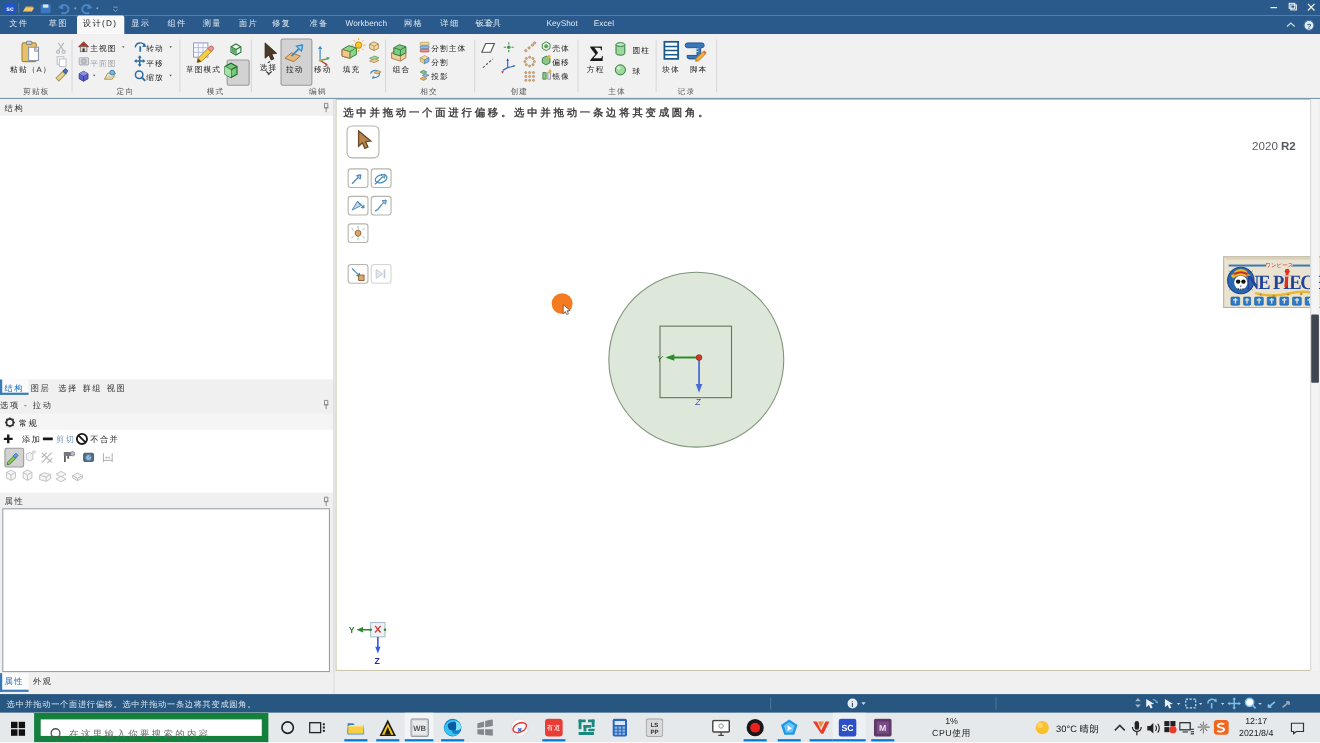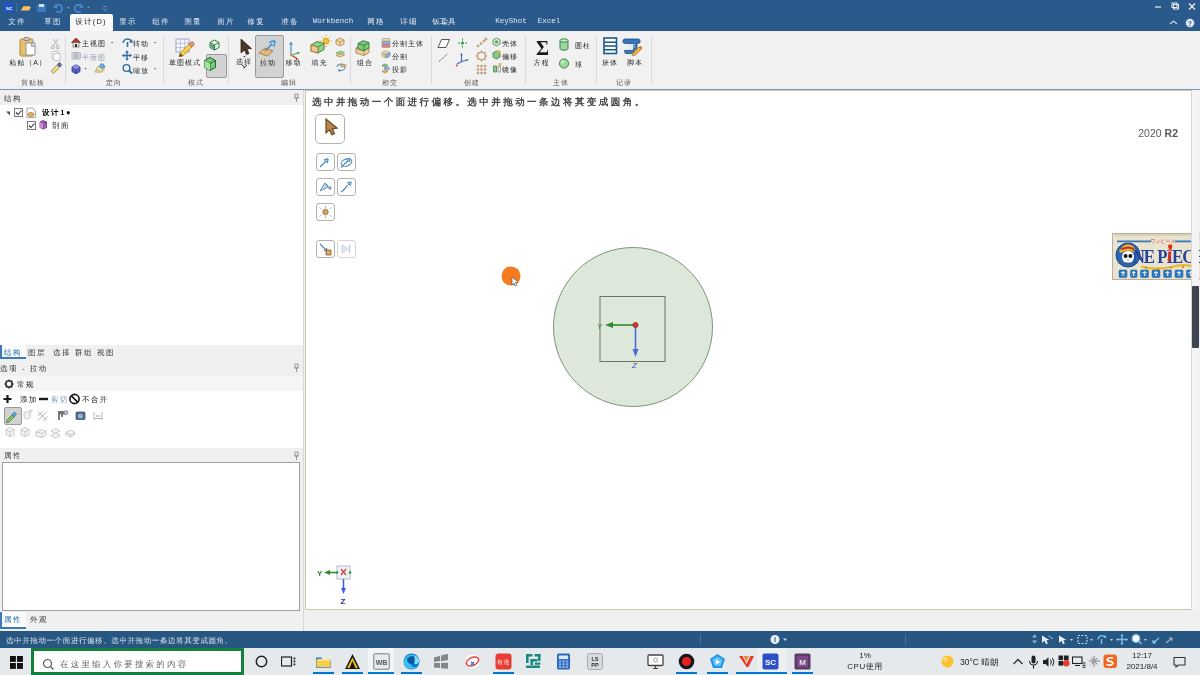--- a/index.html
+++ b/index.html
@@ -3,21 +3,21 @@
 <meta charset="utf-8">
 <style>
 html,body{margin:0;padding:0;}
 #root{position:relative;width:1200px;height:675px;overflow:hidden;background:#f0f0f0;font-family:"Liberation Sans",sans-serif;}
 .abs{position:absolute;}
 .cjk{letter-spacing:1.6px;}
 
 #titlebar{left:0;top:0;width:1200px;height:14px;background:#2a5a8c;}
 #menubar{left:0;top:14px;width:1200px;height:17px;background:#2a5a8c;}
 .mtab{position:absolute;top:3px;font-size:7.5px;color:#dfe7ef;transform:translateX(-50%);white-space:nowrap;letter-spacing:1.2px;}
-.mtab.en{letter-spacing:0;font-family:Liberation Mono, monospace;}
+.mtab.en{letter-spacing:0;}
 #activetab{position:absolute;left:70px;top:0px;width:43px;height:17px;background:#f8f8f8;border-radius:2px 2px 0 0;}
 
 #ribbon{left:0;top:31px;width:1200px;height:58px;background:#f1f1f2;border-bottom:1px solid #7b97ad;}
 .gdiv{position:absolute;top:5px;width:1px;height:48px;background:#d9d9dc;}
 .glabel{position:absolute;top:47px;font-size:7px;color:#555;transform:translateX(-50%);white-space:nowrap;letter-spacing:1px;}
 .rlabel{position:absolute;font-size:7px;color:#222;white-space:nowrap;letter-spacing:1px;}
 .rlabelc{position:absolute;font-size:7px;color:#222;white-space:nowrap;letter-spacing:1px;transform:translateX(-50%);}
 .sel{background:#d2d2d2;border:1px solid #9a9a9a;border-radius:2px;}
 
 .phead{position:absolute;left:0;width:303px;background:#f0f0f0;font-size:7.5px;color:#333;}
@@ -354,37 +354,20 @@
   </div>
 
   <div class="phead" style="top:90px;height:15px;border-bottom:1px solid #e0e0e0">
       <span class="cjk" style="position:absolute;left:4px;top:4px">结构</span>
     <svg style="position:absolute;left:292px;top:3px" width="8" height="10">
         <path d="M3 1 h3 v4 h-3 z M2.5 5 h4 M4.5 5 v4" stroke="#8a8a8a" stroke-width="0.9" fill="none"></path>
       </svg>
   </div>
   <div class="pwhite" style="top:105px;height:240px"></div>
 
-  <div class="abs" id="tree" style="left:0;top:105px;width:303px;height:40px">
-    <svg class="abs" style="left:0;top:0" width="120" height="30">
-      <path d="M6 6.5 l4 0 0 4 z" fill="#555"></path>
-      <rect x="14.5" y="3.5" width="8" height="8" fill="#fff" stroke="#7a7a7a"></rect>
-      <path d="M16 7.5 l2 2 3.5-4" stroke="#333" stroke-width="1.1" fill="none"></path>
-      <path d="M27 3 h6 l2.5 2.5 v7 h-8.5 z" fill="#fff" stroke="#8a94a0" stroke-width="0.8"></path>
-      <path d="M33 3 l2.5 2.5 h-2.5 z" fill="#c8d0d8"></path>
-      <ellipse cx="31" cy="9.5" rx="3.2" ry="2" fill="#e8b060" stroke="#a87838" stroke-width="0.7"></ellipse>
-      <rect x="27.5" y="16.5" width="8" height="8" fill="#fff" stroke="#7a7a7a"></rect>
-      <path d="M29 20.5 l2 2 3.5-4" stroke="#333" stroke-width="1.1" fill="none"></path>
-      <path d="M40 17 l3-1.5 3.5 1.5 v5.5 l-3 1.5 -3.5-1.5 z" fill="#a85ab0" stroke="#6a2a78" stroke-width="0.8"></path>
-      <path d="M40 17 l3.5 1.5 3-1.5 M43.5 18.5 v5.5" stroke="#6a2a78" stroke-width="0.8" fill="none"></path>
-      <path d="M40 17 v5.5 l3.5 1.5 v-5.5 z" fill="#c88ad0"></path>
-    </svg>
-    <div class="abs" style="left:42px;top:3px;font-size:7.5px;font-weight:bold;color:#111;letter-spacing:1.6px">设计1<span style="letter-spacing:0">●</span></div>
-    <div class="abs" style="left:52px;top:15.5px;font-size:7.5px;color:#222;letter-spacing:1.6px">剖面</div>
-  </div>
 
   <div class="abs" id="ptabs" style="left:0;top:345px;width:303px;height:15px;background:#f0f0f0;border-bottom:1px solid #e2e2e2">
     <div class="abs" style="left:0;top:0;width:26px;height:14px;background:#fbfbfb;border-left:2px solid #3a7ab8;border-bottom:2px solid #3a7ab8;box-sizing:border-box"></div>
     <div class="abs" style="left:4px;top:3px;font-size:7.5px;color:#1a6ab8;letter-spacing:1.4px">结构</div>
     <div class="abs" style="left:28px;top:3px;font-size:7.5px;color:#333;letter-spacing:1.4px">图层</div>
     <div class="abs" style="left:53px;top:3px;font-size:7.5px;color:#333;letter-spacing:1.4px">选择</div>
     <div class="abs" style="left:75px;top:3px;font-size:7.5px;color:#333;letter-spacing:1.4px">群组</div>
     <div class="abs" style="left:97px;top:3px;font-size:7.5px;color:#333;letter-spacing:1.4px">视图</div>
   </div>
   <div class="phead" style="top:360px;height:16px">
@@ -666,21 +649,21 @@
     </svg>
   </div>
 
   <div class="abs" id="taskbar">
     <svg class="abs" style="left:10px;top:8px" width="13" height="13">
       <rect x="0" y="0" width="5.9" height="5.9" fill="#111"></rect>
       <rect x="7" y="0" width="5.9" height="5.9" fill="#111"></rect>
       <rect x="0" y="7" width="5.9" height="5.9" fill="#111"></rect>
       <rect x="7" y="7" width="5.9" height="5.9" fill="#111"></rect>
     </svg>
-    <div class="abs" style="left:31px;top:0px;width:213px;height:27px;background:#fff;border:3px solid #15803d;box-sizing:border-box">
+    <div class="abs" style="left:31px;top:0px;width:213px;height:27px;background:#fff;border:6px solid #15803d;box-sizing:border-box">
       <svg class="abs" style="left:8px;top:7px" width="13" height="13">
           <circle cx="5.5" cy="5.5" r="4" fill="none" stroke="#555" stroke-width="1.2"></circle>
           <path d="M8.5 8.5 l3 3" stroke="#555" stroke-width="1.2"></path>
         </svg>
       <div class="abs" style="left:26px;top:8px;font-size:8.5px;color:#666;letter-spacing:2.2px">在这里输入你要搜索的内容</div>
     </div>
     <svg class="abs" style="left:255px;top:7px" width="14" height="14">
         <circle cx="6.5" cy="6.5" r="5.2" fill="none" stroke="#222" stroke-width="1.5"></circle>
       </svg>
     <svg class="abs" style="left:281px;top:7px" width="15" height="14">

